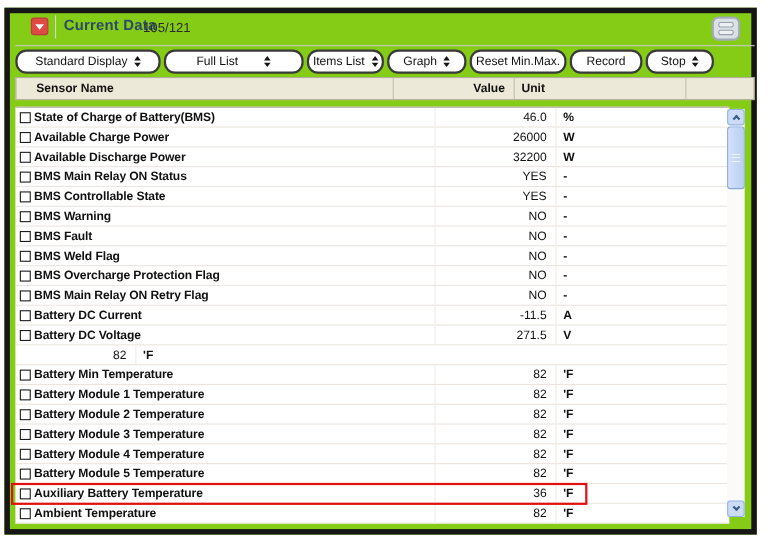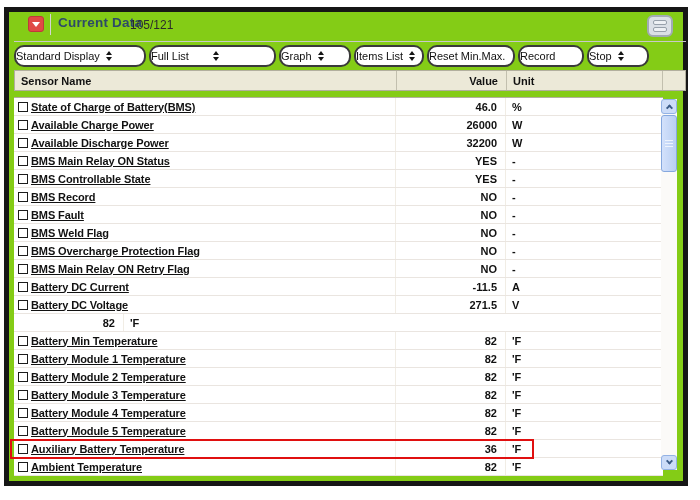--- a/index.html
+++ b/index.html
@@ -28,43 +28,43 @@
     color:var(--title-navy);letter-spacing:0.2px;}
   .count{position:absolute;left:121px;top:6px;font-size:12px;color:#2b2b2b;}
   .list-btn{position:absolute;left:638px;top:3px;width:26px;height:22px;
     background:#dbe0e6;border:2px solid #a2aab4;border-radius:6px;
     display:flex;flex-direction:column;align-items:center;justify-content:center;gap:2px;cursor:pointer;}
   .list-btn .bar{width:14px;height:5px;background:#eef1f4;border:1px solid #98a1ab;border-radius:2px;}
   .title-rule{position:absolute;left:5px;top:29px;width:672px;height:1px;background:#c9c9c9;}
   
   .toolbar{position:absolute;left:5px;top:33px;height:22px;display:flex;gap:3px;}
   .tbtn{height:22px;border:2px solid #3a3a3a;border-radius:10px;background:#fff;
-    display:flex;align-items:center;justify-content:flex-start;gap:6px;
+    display:flex;align-items:center;justify-content:center;gap:6px;
     font-size:11px;color:#111;cursor:pointer;white-space:nowrap;}
   .spin{display:inline-flex;flex-direction:column;gap:2px;}
   .spin i{display:block;width:0;height:0;border-left:3.5px solid transparent;border-right:3.5px solid transparent;}
   .spin .u{border-bottom:4px solid #151515;}
   .spin .d{border-top:4px solid #151515;}
   
   .thead{position:absolute;left:5px;top:58px;width:672px;height:21px;
     background:var(--header-beige);border:1px solid #b2af9e;display:flex;align-items:center;
     font-size:11px;font-weight:bold;color:#111;}
   .th{height:100%;display:flex;align-items:center;}
-  .th-name{width:382px;padding-left:6px;border-right:1px solid #c2bfae;}
+  .th-name{width:343px;padding-left:18px;border-right:1px solid #c2bfae;}
   .th-value{width:110px;justify-content:flex-end;padding-right:8px;border-right:1px solid #c2bfae;}
   .th-unit{width:156px;padding-left:6px;border-right:1px solid #c2bfae;}
   .th-extra{flex:1;}
   
   .tbody{position:absolute;left:5px;top:85px;width:649px;border-top:1px solid #b2af9f;background:#fff;}
   .row{height:18px;display:flex;align-items:center;border-bottom:1px solid #eae5e0;cursor:default;}
   .cell-name{width:382px;height:100%;display:flex;align-items:center;border-right:1px solid #f1ede5;}
   .cb{width:10px;height:10px;border:1.5px solid #1c1c1c;background:#fff;margin-left:4px;flex:0 0 auto;cursor:pointer;}
-  .nm{font-size:11px;font-weight:bold;color:#111;margin-left:3px;letter-spacing:-0.1px;white-space:nowrap;text-decoration:underline;}
+  .nm{font-size:11px;font-weight:bold;color:#111;margin-left:3px;letter-spacing:-0.1px;white-space:nowrap;}
   .cell-value{width:110px;height:100%;display:flex;align-items:center;justify-content:flex-end;
-    padding-right:8px;border-right:1px solid #f1ede5;font-size:11px;font-weight:bold;color:#111;}
+    padding-right:8px;border-right:1px solid #f1ede5;font-size:11px;font-weight:normal;color:#111;}
   .cell-unit{flex:1;height:100%;display:flex;align-items:center;padding-left:6px;
     font-size:11px;font-weight:bold;color:#111;}
   
   .vscroll{position:absolute;left:652px;top:87px;width:16px;height:371px;background:#fbfaf8;}
   .sbtn{position:absolute;left:0;width:16px;height:15px;background:var(--scroll-btn);
     border:1px solid #93b2e4;border-radius:3px;display:flex;align-items:center;justify-content:center;cursor:pointer;}
   .sbtn-up{top:0;}
   .sbtn-down{bottom:0;}
   .chev{width:5px;height:5px;border-style:solid;border-color:var(--scroll-glyph);border-width:0;}
   .chev-up{border-top-width:2px;border-left-width:2px;transform:rotate(45deg) translate(1px,1px);}
@@ -104,29 +104,29 @@
           <i class="d"></i>
         </span>
       </div>
       <div class="tbtn" style="width: 127px; gap: 24px;">
         <span>Full List</span>
         <span class="spin">
           <i class="u"></i>
           <i class="d"></i>
         </span>
       </div>
+      <div class="tbtn" style="width: 70px;">
+        <span>Items List</span>
+        <span class="spin">
+          <i class="u"></i>
+          <i class="d"></i>
+        </span>
+      </div>
       <div class="tbtn" style="width: 72px;">
         <span>Graph</span>
-        <span class="spin">
-          <i class="u"></i>
-          <i class="d"></i>
-        </span>
-      </div>
-      <div class="tbtn" style="width: 70px;">
-        <span>Items List</span>
         <span class="spin">
           <i class="u"></i>
           <i class="d"></i>
         </span>
       </div>
       <div class="tbtn" style="width: 88px;">
         <span>Reset Min.Max.</span>
       </div>
       <div class="tbtn" style="width: 66px;">
         <span>Record</span>
@@ -184,21 +184,21 @@
         <div class="cell-name">
           <span class="cb"></span>
           <span class="nm">BMS Controllable State</span>
         </div>
         <div class="cell-value">YES</div>
         <div class="cell-unit">-</div>
       </div>
       <div class="row">
         <div class="cell-name">
           <span class="cb"></span>
-          <span class="nm">BMS Record</span>
+          <span class="nm">BMS Warning</span>
         </div>
         <div class="cell-value">NO</div>
         <div class="cell-unit">-</div>
       </div>
       <div class="row">
         <div class="cell-name">
           <span class="cb"></span>
           <span class="nm">BMS Fault</span>
         </div>
         <div class="cell-value">NO</div>

